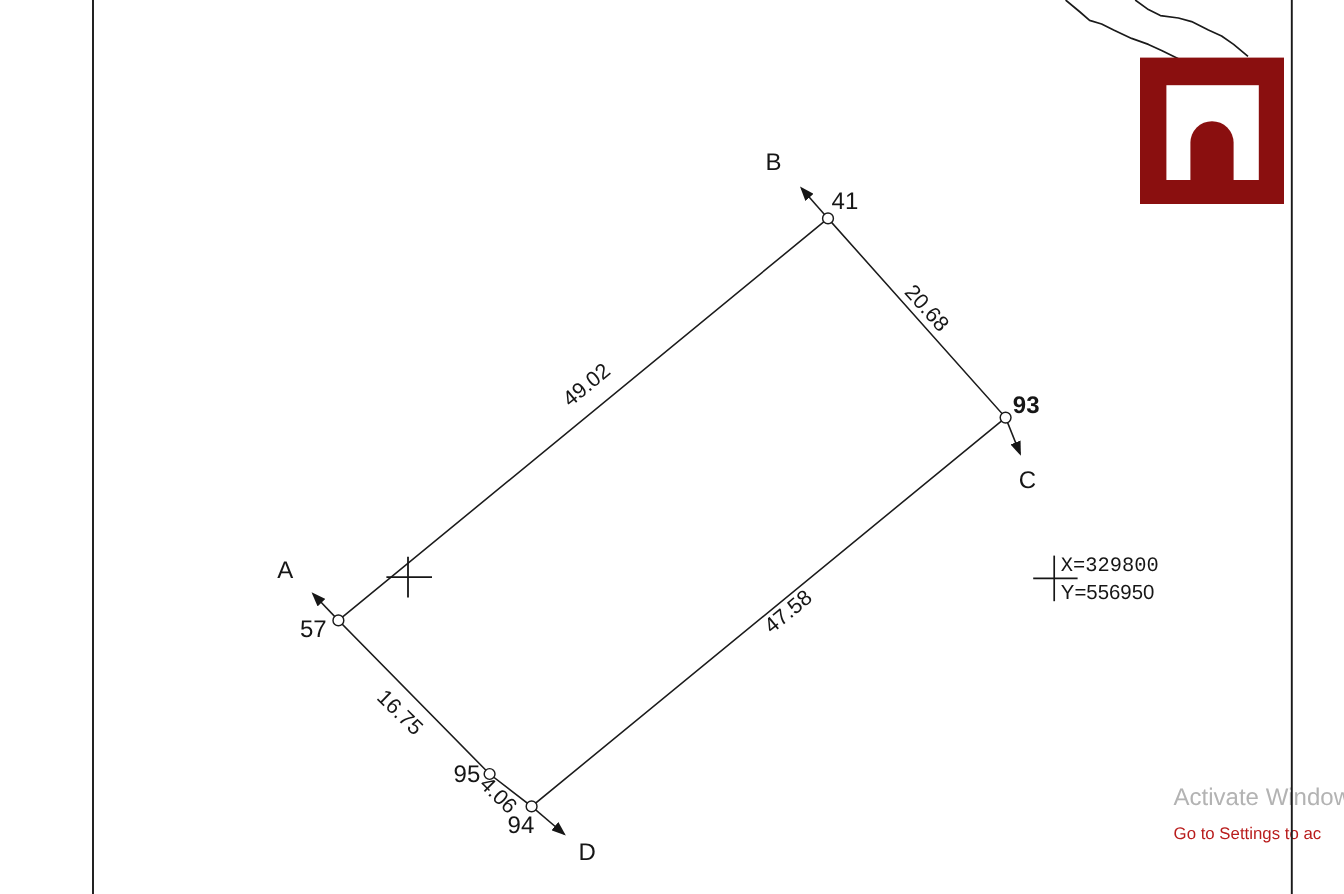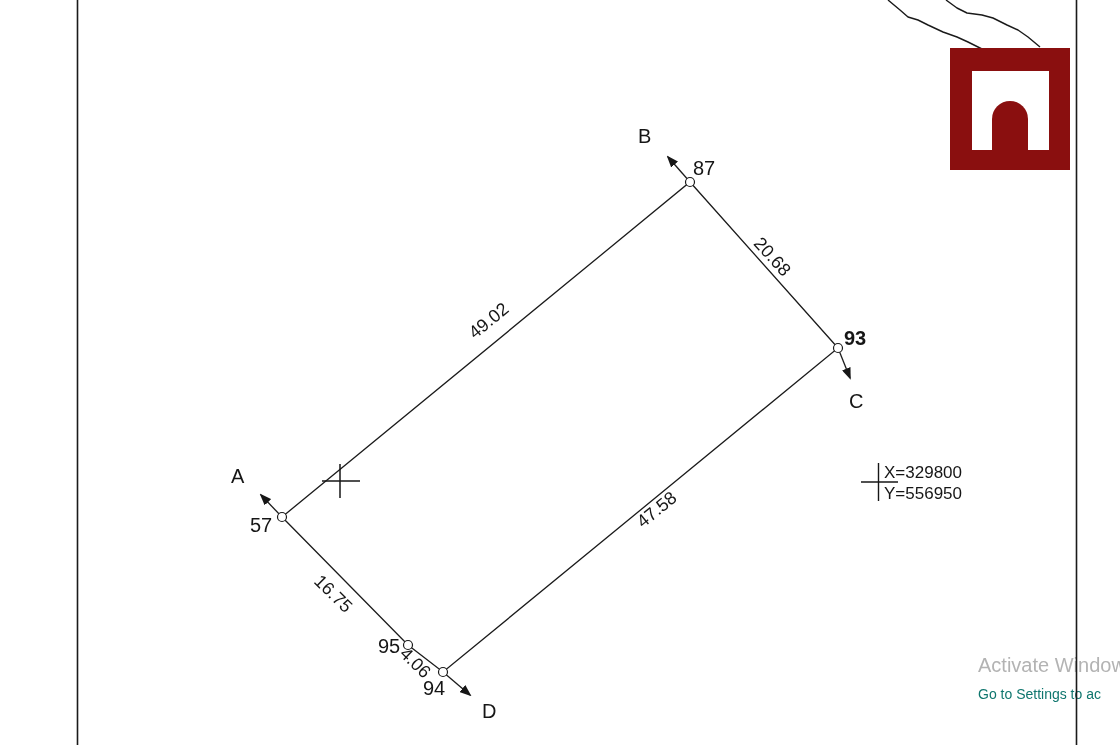--- a/index.html
+++ b/index.html
@@ -1,21 +1,21 @@
 <!DOCTYPE html>
 <html><head>
 <meta charset="utf-8">
 <style>
   html,body{margin:0;padding:0;width:1120px;height:745px;overflow:hidden;background:#ffffff;
     font-family:"Liberation Sans", sans-serif;}
   #stage{position:relative;width:1120px;height:745px;background:#fff;}
   
   .wm{position:absolute;left:978px;white-space:nowrap;z-index:0;}
   .wm1{top:654px;font-size:20px;color:#b3b3b3;}
-  .wm2{top:686px;font-size:14px;color:#0f766e;}
+  .wm2{top:686px;font-size:14px;color:#b91c1c;}
   
   #draw{position:absolute;left:0;top:0;z-index:1;}
   
   .lbl{position:absolute;z-index:2;color:#161616;white-space:nowrap;}
   .pt{font-size:20px;}
   .dist{font-size:18px;transform-origin:center;}
   .rd{font-size:17px;line-height:20px;}
   #lbl-87{left:693px;top:157px;}
   #lbl-93{left:844px;top:327px;font-weight:bold;}
   #lbl-88{left:250px;top:514px;}
@@ -23,21 +23,21 @@
   #lbl-94{left:423px;top:677px;}
   #lbl-A{left:231px;top:465px;}
   #lbl-B{left:638px;top:125px;}
   #lbl-C{left:849px;top:390px;}
   #lbl-D{left:482px;top:700px;}
   #dist-4902{left:489px;top:321px;transform:translate(-50%,-50%) rotate(-39.5deg);}
   #dist-2068{left:772px;top:257px;transform:translate(-50%,-50%) rotate(48deg);}
   #dist-4758{left:657px;top:510px;transform:translate(-50%,-50%) rotate(-39.5deg);}
   #dist-1675{left:333px;top:594px;transform:translate(-50%,-50%) rotate(44.5deg);}
   #dist-406{left:415px;top:663px;transform:translate(-50%,-50%) rotate(44.5deg);}
-  #readout-x{left:884px;top:463px;}
+  #readout-x{left:884px;top:463px;font-family:Liberation Mono, monospace;}
   #readout-y{left:884px;top:484px;}
 </style>
 </head>
 <body>
 
 <div id="stage">
 
   <div class="wm wm1">Activate Windows</div>
   <div class="wm wm2">Go to Settings to ac</div>
 
@@ -77,21 +77,21 @@
       <line x1="322" y1="481" x2="360" y2="481" stroke="#161616" stroke-width="1.5"></line>
       <line x1="340" y1="464" x2="340" y2="498" stroke="#161616" stroke-width="1.5"></line>
     </g>
 
     <g>
       <line x1="861" y1="482" x2="898" y2="482" stroke="#161616" stroke-width="1.4"></line>
       <line x1="878.5" y1="463" x2="878.5" y2="501" stroke="#161616" stroke-width="1.4"></line>
     </g>
   </svg>
 
-  <div id="lbl-87" class="lbl pt">87</div>
+  <div id="lbl-87" class="lbl pt">41</div>
   <div id="lbl-93" class="lbl pt">93</div>
   <div id="lbl-88" class="lbl pt">57</div>
   <div id="lbl-95" class="lbl pt">95</div>
   <div id="lbl-94" class="lbl pt">94</div>
 
   <div id="lbl-A" class="lbl pt">A</div>
   <div id="lbl-B" class="lbl pt">B</div>
   <div id="lbl-C" class="lbl pt">C</div>
   <div id="lbl-D" class="lbl pt">D</div>
 

